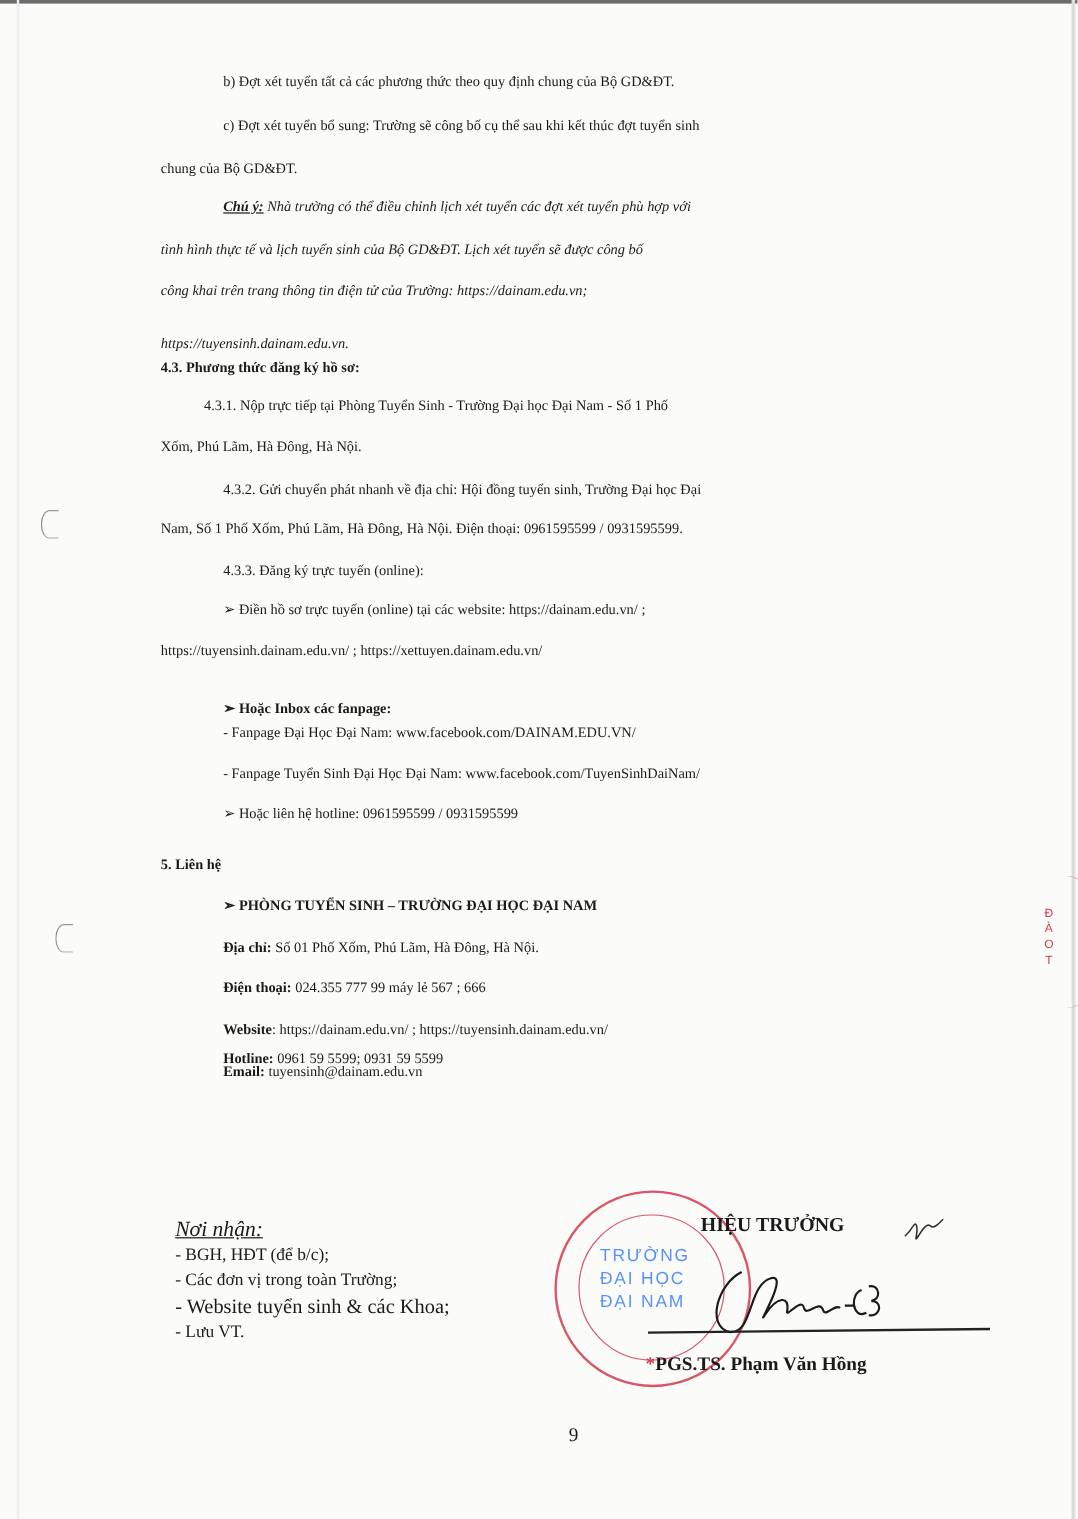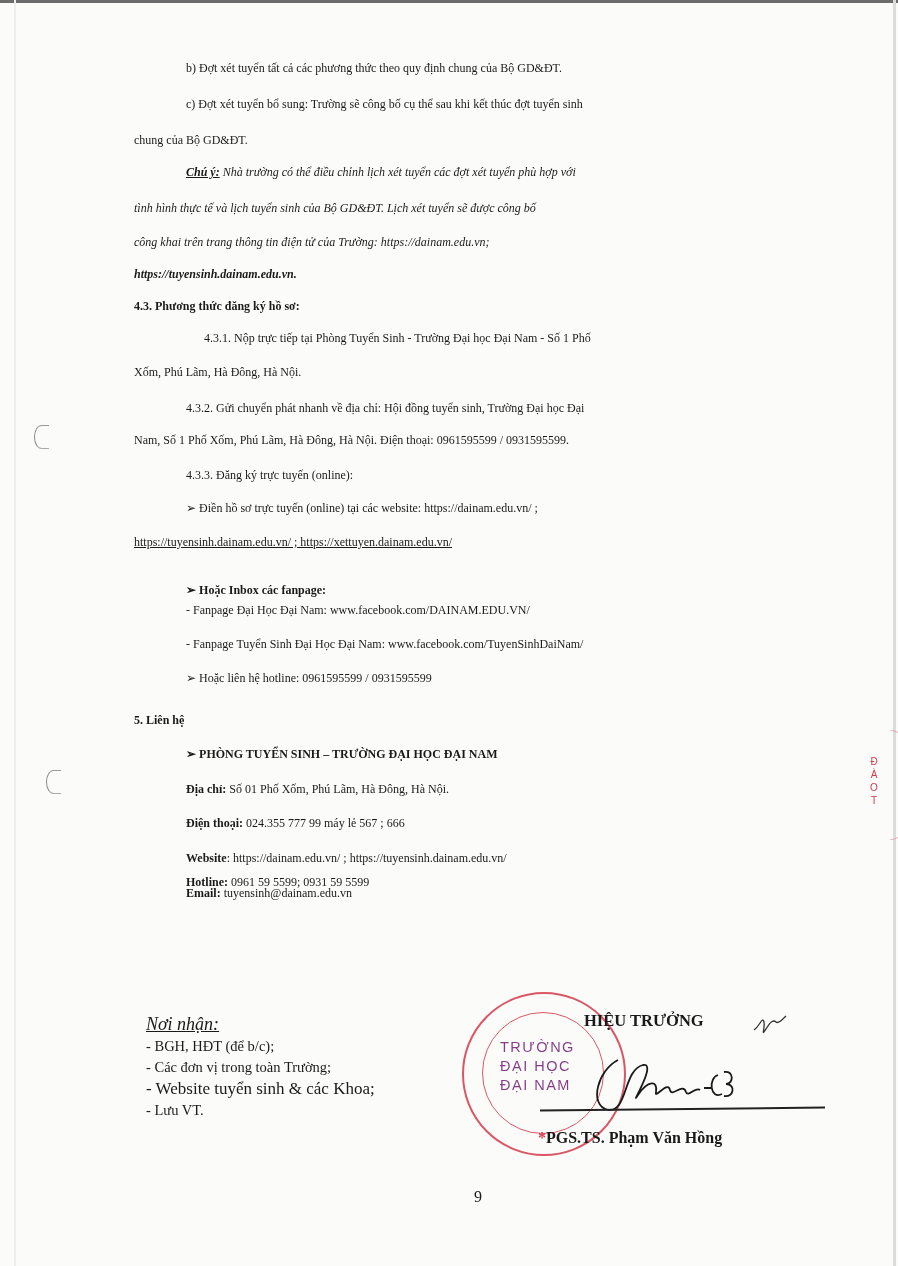--- a/index.html
+++ b/index.html
@@ -21,21 +21,21 @@
     .stamp {
       position: absolute; left: 462px; top: 992px; width: 160px; height: 160px;
       border: 2.5px solid #d43a4c; border-radius: 50%; opacity: 0.85;
     }
     .stamp-inner {
       position: absolute; left: 18px; top: 18px; width: 120px; height: 120px;
       border: 1.5px solid #d43a4c; border-radius: 50%;
     }
     .stamp-text {
       position: absolute; left: 36px; font-family: "Liberation Sans", sans-serif;
-      color: #701a75; font-size: 14.5px; letter-spacing: 1.5px; line-height: 18px;
+      color: #3b82f6; font-size: 14.5px; letter-spacing: 1.5px; line-height: 18px;
     }
     .stamp-edge {
       position: absolute; left: 858px; top: 730px; width: 60px; height: 110px;
       border-left: 2.5px solid #d43a4c; border-radius: 50% 0 0 50%; opacity: 0.85;
       transform: scaleX(-1);
     }
     .stamp-edge-text {
       position: absolute; left: 868px; top: 755px; color: #d43a4c; font-family: "Liberation Sans", sans-serif;
       font-size: 10px; line-height: 13px; width: 12px; text-align: center;
     }
@@ -54,33 +54,33 @@
 
 <div class="line" style="left:186px; top:58px;">b) Đợt xét tuyển tất cả các phương thức theo quy định chung của Bộ GD&amp;ĐT.</div>
 <div class="line" style="left:186px; top:94px;">c) Đợt xét tuyển bổ sung: Trường sẽ công bố cụ thể sau khi kết thúc đợt tuyển sinh</div>
 <div class="line" style="left:134px; top:130px;">chung của Bộ GD&amp;ĐT.</div>
 
 <div class="line it" style="left:186px; top:162px;">
   <span class="u b">Chú ý:</span><span> Nhà trường có thể điều chỉnh lịch xét tuyển các đợt xét tuyển phù hợp với</span>
 </div>
 <div class="line it" style="left:134px; top:198px;">tình hình thực tế và lịch tuyển sinh của Bộ GD&amp;ĐT. Lịch xét tuyển sẽ được công bố</div>
 <div class="line it" style="left:134px; top:232px;">công khai trên trang thông tin điện tử của Trường: https://dainam.edu.vn;</div>
-<div class="line it" style="left:134px; top:264px;font-weight:bold;">https://tuyensinh.dainam.edu.vn.</div>
+<div class="line it" style="left:134px; top:276px;">https://tuyensinh.dainam.edu.vn.</div>
 
 <div class="line b" style="left:134px; top:296px;">4.3. Phương thức đăng ký hồ sơ:</div>
-<div class="line" style="left:204px; top:328px;">4.3.1.  Nộp trực tiếp tại Phòng Tuyển Sinh - Trường Đại học Đại Nam - Số 1 Phố</div>
+<div class="line" style="left:170px; top:328px;">4.3.1.  Nộp trực tiếp tại Phòng Tuyển Sinh - Trường Đại học Đại Nam - Số 1 Phố</div>
 <div class="line" style="left:134px; top:362px;">Xốm, Phú Lãm, Hà Đông, Hà Nội.</div>
 <div class="line" style="left:186px; top:398px;">4.3.2.  Gửi chuyển phát nhanh về địa chỉ: Hội đồng tuyển sinh, Trường Đại học Đại</div>
 <div class="line" style="left:134px; top:430px;">Nam, Số 1 Phố Xốm, Phú Lãm, Hà Đông, Hà Nội. Điện thoại: 0961595599 / 0931595599.</div>
 <div class="line" style="left:186px; top:465px;">4.3.3.  Đăng ký trực tuyến (online):</div>
 
 <div class="line" style="left:186px; top:498px;">
   <span>➢</span><span> Điền hồ sơ trực tuyến (online) tại các website: https://dainam.edu.vn/ ;</span>
 </div>
-<div class="line" style="left:134px; top:532px;text-decoration:underline;">https://tuyensinh.dainam.edu.vn/ ; https://xettuyen.dainam.edu.vn/</div>
+<div class="line" style="left:134px; top:532px;">https://tuyensinh.dainam.edu.vn/ ; https://xettuyen.dainam.edu.vn/</div>
 
 <div class="line" style="left:186px; top:580px;font-weight:bold;">
   <span>➢</span><span> Hoặc Inbox các fanpage:</span>
 </div>
 <div class="line" style="left:186px; top:600px;">- Fanpage Đại Học Đại Nam: www.facebook.com/DAINAM.EDU.VN/</div>
 <div class="line" style="left:186px; top:634px;">- Fanpage Tuyển Sinh Đại Học Đại Nam: www.facebook.com/TuyenSinhDaiNam/</div>
 <div class="line" style="left:186px; top:668px;">
   <span>➢</span><span> Hoặc liên hệ hotline: 0961595599 / 0931595599</span>
 </div>
 

